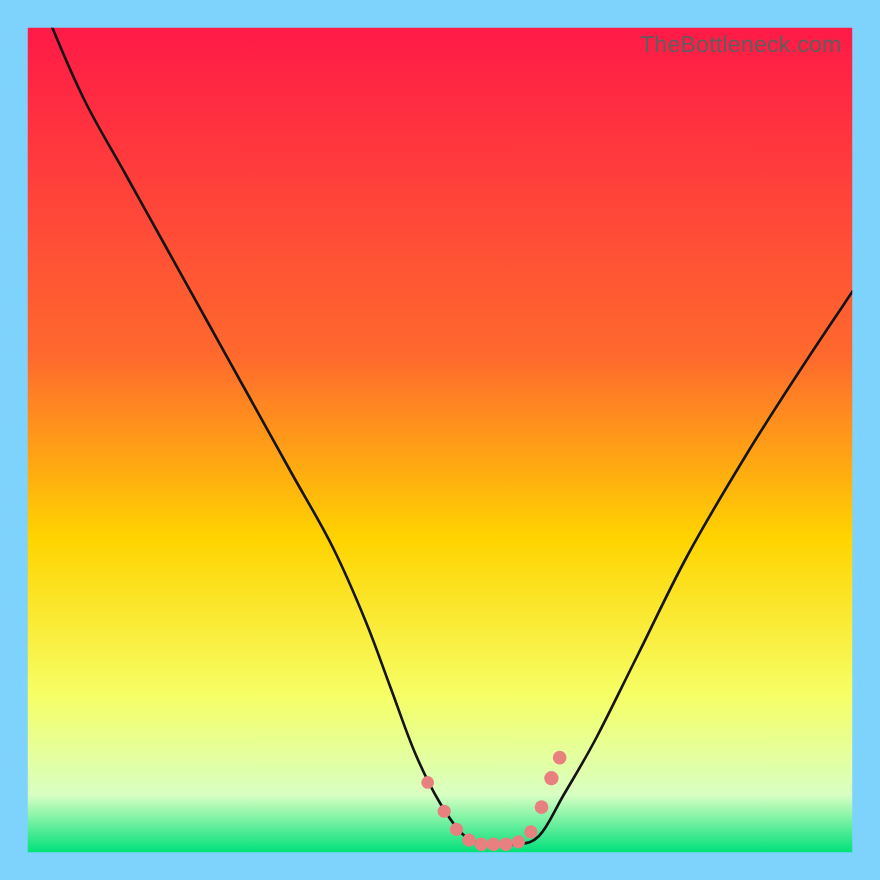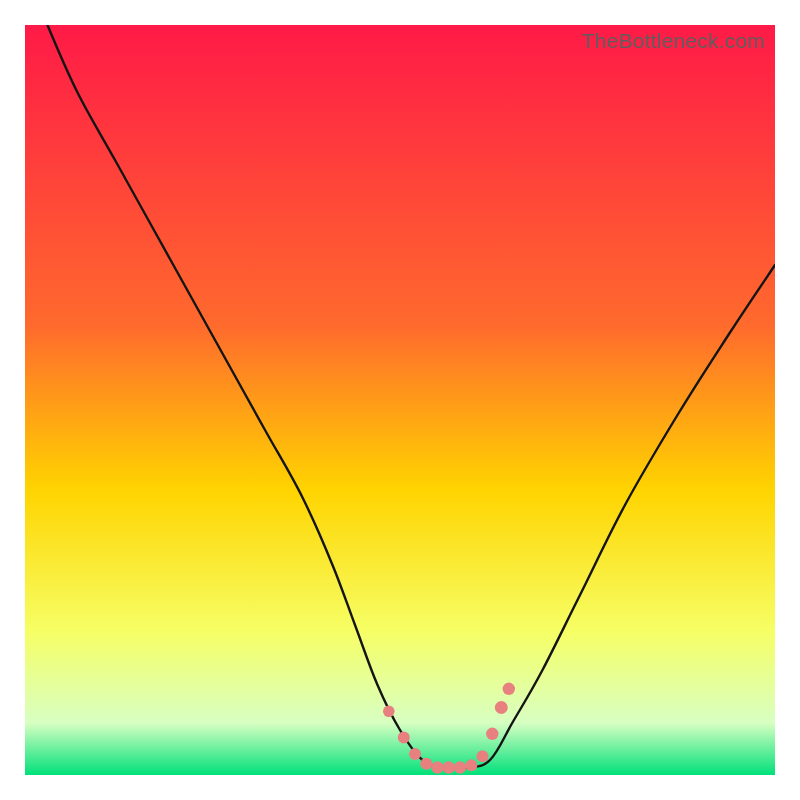--- a/index.html
+++ b/index.html
@@ -10,21 +10,21 @@
     background: #000;
     overflow: hidden;
     font-family: Arial, Helvetica, sans-serif;
   }
   .frame {
     position: absolute;
     left: 0;
     top: 0;
     width: 800px;
     height: 800px;
-    background: #ffffff;
+    background: #7dd3fc;
   }
   .plot {
     position: absolute;
     left: 25px;
     top: 25px;
     width: 750px;
     height: 750px;
     overflow: hidden;
   }
   .gradient {

